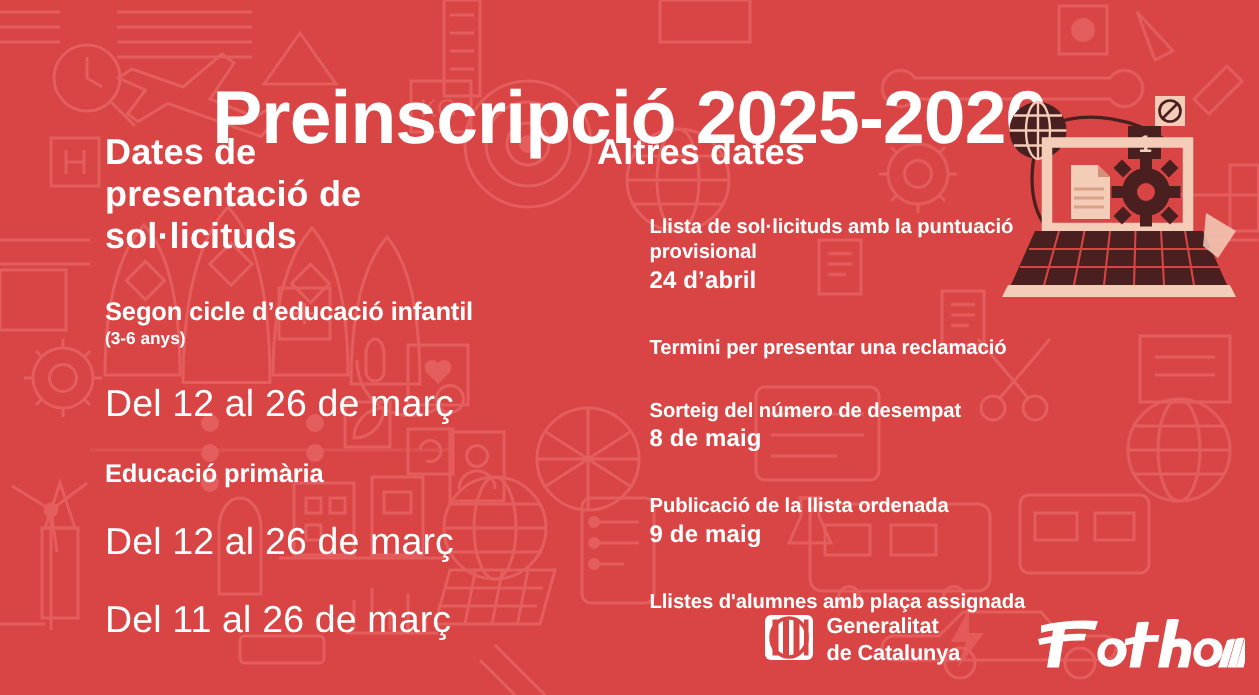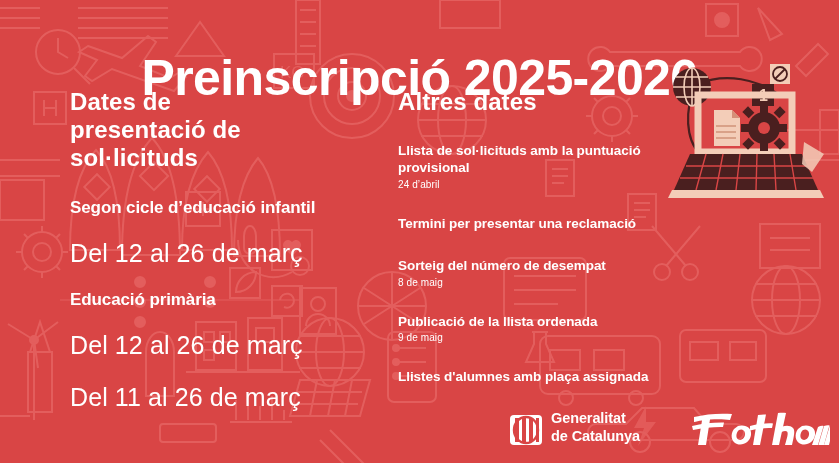--- a/index.html
+++ b/index.html
@@ -71,31 +71,31 @@
   }
   .entry-left .e-date {
     font-size: 25px;
     font-weight: 300;
     line-height: 1.25;
     margin-top: 20px;
     letter-spacing: 0.1px;
   }
 
   
-  .entry-right { margin-top: 25px; }
+  .entry-right { margin-top: 25px; margin-left: 35px; }
   .entry-right:first-of-type { margin-top: 27px; }
   .entry-right .e-title {
     font-size: 13.5px;
     font-weight: bold;
     line-height: 1.25;
     letter-spacing: -0.05px;
   }
   .entry-right .e-date {
-    font-size: 10px;
-    font-weight: 400;
+    font-size: 16px;
+    font-weight: 700;
     line-height: 1.3;
     margin-top: 1px;
     letter-spacing: 0.1px;
   }
 
   
   .illustration {
     position: absolute;
     left: 666px;
     top: 62px;
@@ -110,21 +110,21 @@
     left: 510px;
     bottom: 10px;
     width: 322px;
     height: 46px;
   }
   .gencat {
     position: absolute;
     left: 0;
     top: 3px;
     display: flex;
-    align-items: flex-end;
+    align-items: flex-start;
     gap: 9px;
   }
   .gencat-text {
     font-size: 14.5px;
     font-weight: bold;
     line-height: 1.22;
     letter-spacing: -0.1px;
     white-space: nowrap;
   }
   .tothom {
@@ -323,20 +323,21 @@
     </svg>
   </div>
 
   <h1 class="title">Preinscripció 2025-2026</h1>
 
   <section class="col-left">
     <h2 class="col-head">Dates de presentació de sol·licituds</h2>
 
     <div class="entry-left">
       <div class="e-title">Segon cicle d’educació infantil</div>
+      <div class="e-sub">(3-6 anys)</div>
       <div class="e-date">Del 12 al 26 de març</div>
     </div>
 
     <div class="entry-left">
       <div class="e-title">Educació primària</div>
       <div class="e-date">Del 12 al 26 de març</div>
     </div>
 
     <div class="entry-left">
       <div class="e-date">Del 11 al 26 de març</div>

